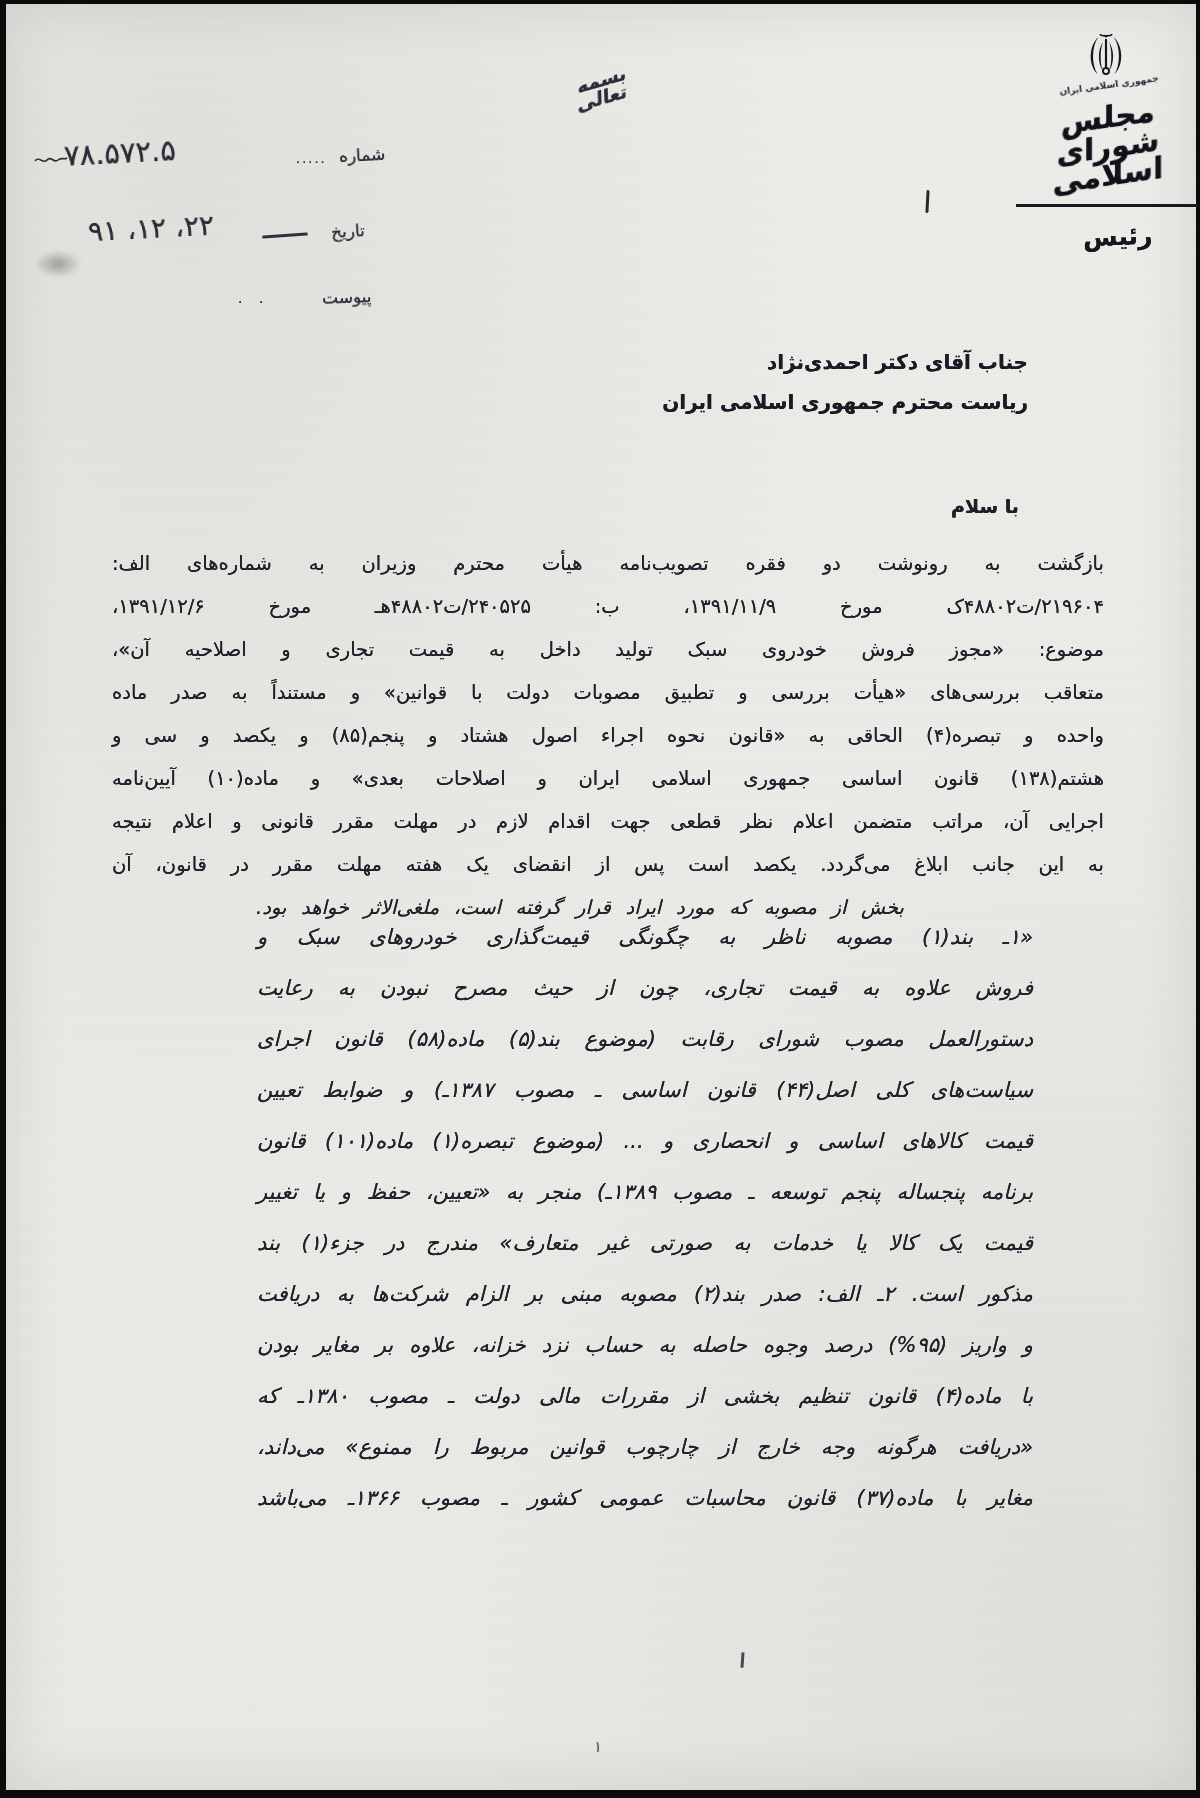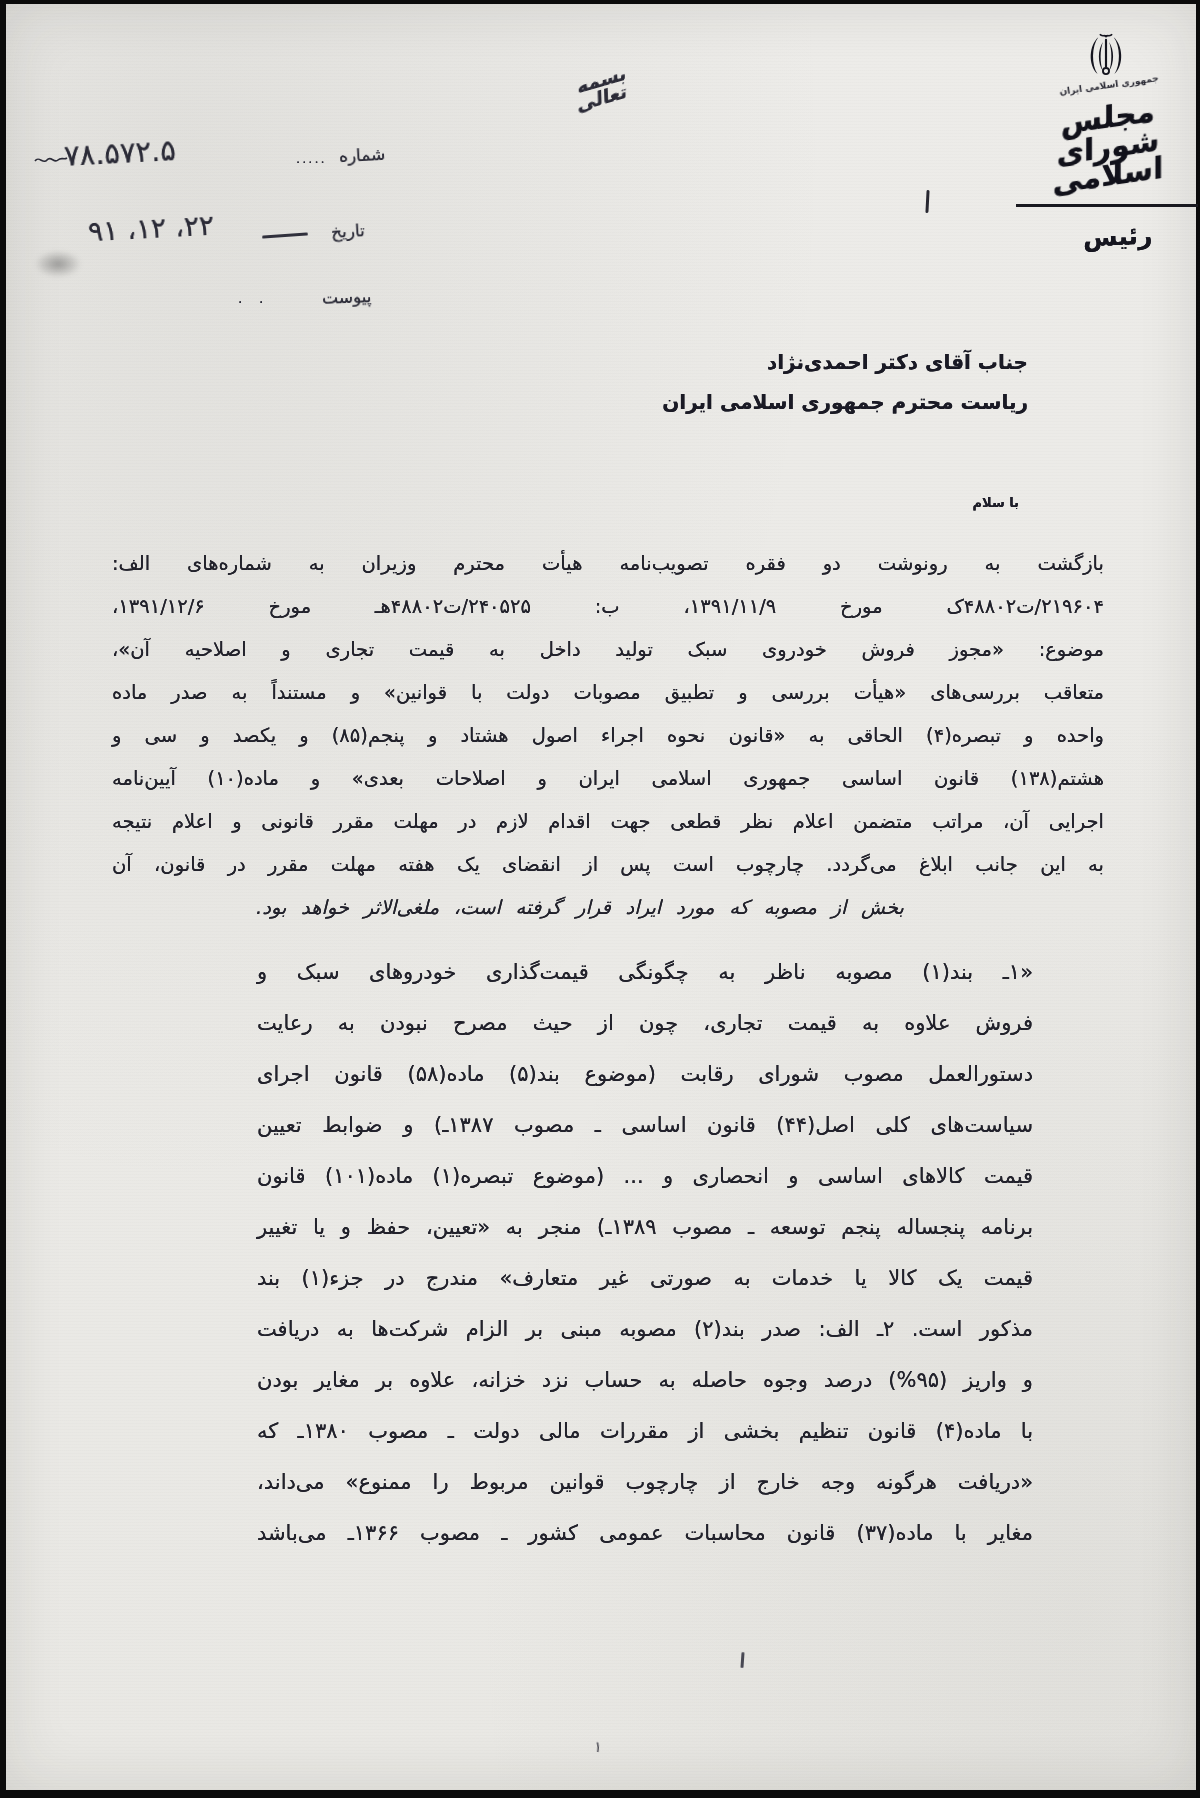--- a/index.html
+++ b/index.html
@@ -65,26 +65,26 @@
   }
 
   
   .recipient {
     position:absolute; right:168px; top:338px; direction:rtl; 
     font-size:20px; font-weight:bold; line-height:40px; color:#1e1e28;
     text-shadow:0 0 .5px #1e1e28;
   }
   .salutation {
     position:absolute; right:177px; top:491px; direction:rtl;
-    font-size:13px; font-weight:bold; color:#22222c; text-shadow:0 0 .4px #22222c;
+    font-size:19px; font-weight:bold; color:#22222c; text-shadow:0 0 .4px #22222c;
   }
   .para { position:absolute; direction:rtl; color:#26262f; text-shadow:0 0 .35px #26262f; }
   .p1 { right:92px; top:548px; width:1016px; font-size:19.5px; }
   .p1 .pline { height:43px; }
-  .p2 { right:163px; top:956px; width:800px; font-size:21px; }
+  .p2 { right:163px; top:921px; width:800px; font-size:21px;font-style:italic; }
   .p2 .pline { height:51px; }
   .pline { text-align:justify; text-align-last:justify; white-space:nowrap; overflow:visible;margin-left:24px; }
   .p1 .pline:last-child { width:648px; margin-right:200px;font-style:italic; }
 
   .tick-margin { position:absolute; left:735px; top:1648px; width:3px; height:16px; background:#4a4a55; border-radius:2px; transform:rotate(4deg); filter:blur(.5px); }
   .page-mark { position:absolute; left:588px; top:1734px; font-size:15px; color:#3c3c46; transform:rotate(8deg); filter:blur(.6px); }
 </style>
 </head>
 <body>
 
@@ -131,21 +131,21 @@
     <div class="salutation">با سلام</div>
 
     <div class="para p1">
       <div class="pline">بازگشت به رونوشت دو فقره تصویب‌نامه هیأت محترم وزیران به شماره‌های الف:</div>
       <div class="pline">۲۱۹۶۰۴/ت۴۸۸۰۲ک مورخ ۱۳۹۱/۱۱/۹، ب: ۲۴۰۵۲۵/ت۴۸۸۰۲هـ مورخ ۱۳۹۱/۱۲/۶،</div>
       <div class="pline">موضوع: «مجوز فروش خودروی سبک تولید داخل به قیمت تجاری و اصلاحیه آن»،</div>
       <div class="pline">متعاقب بررسی‌های «هیأت بررسی و تطبیق مصوبات دولت با قوانین» و مستنداً به صدر ماده</div>
       <div class="pline">واحده و تبصره(۴) الحاقی به «قانون نحوه اجراء اصول هشتاد و پنجم(۸۵) و یکصد و سی و</div>
       <div class="pline">هشتم(۱۳۸) قانون اساسی جمهوری اسلامی ایران و اصلاحات بعدی» و ماده(۱۰) آیین‌نامه</div>
       <div class="pline">اجرایی آن، مراتب متضمن اعلام نظر قطعی جهت اقدام لازم در مهلت مقرر قانونی و اعلام نتیجه</div>
-      <div class="pline">به این جانب ابلاغ می‌گردد. چارچوب است پس از انقضای یک هفته مهلت مقرر در قانون، آن</div>
+      <div class="pline">به این جانب ابلاغ می‌گردد. یکصد است پس از انقضای یک هفته مهلت مقرر در قانون، آن</div>
       <div class="pline">بخش از مصوبه که مورد ایراد قرار گرفته است، ملغی‌الاثر خواهد بود.</div>
     </div>
 
     <div class="para p2">
       <div class="pline">«۱ـ بند(۱) مصوبه ناظر به چگونگی قیمت‌گذاری خودروهای سبک و</div>
       <div class="pline">فروش علاوه به قیمت تجاری، چون از حیث مصرح نبودن به رعایت</div>
       <div class="pline">دستورالعمل مصوب شورای رقابت (موضوع بند(۵) ماده(۵۸) قانون اجرای</div>
       <div class="pline">سیاست‌های کلی اصل(۴۴) قانون اساسی ـ مصوب ۱۳۸۷ـ) و ضوابط تعیین</div>
       <div class="pline">قیمت کالاهای اساسی و انحصاری و ... (موضوع تبصره(۱) ماده(۱۰۱) قانون</div>
       <div class="pline">برنامه پنجساله پنجم توسعه ـ مصوب ۱۳۸۹ـ) منجر به «تعیین، حفظ و یا تغییر</div>

